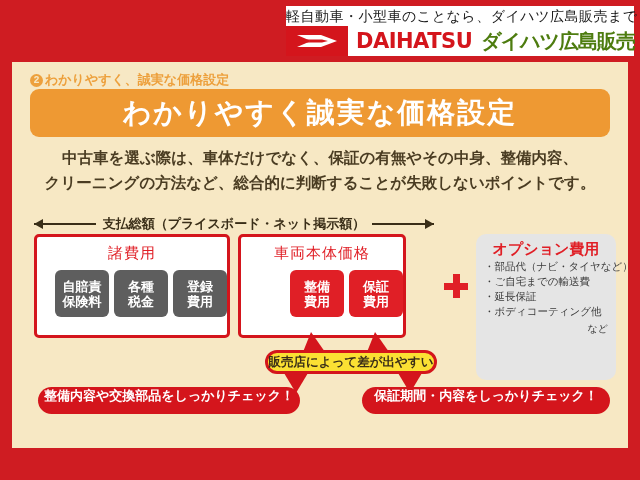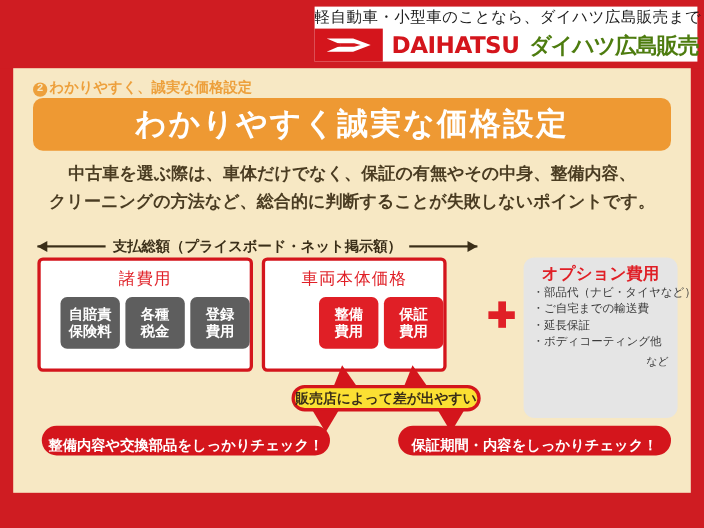--- a/index.html
+++ b/index.html
@@ -141,21 +141,21 @@
   }
   .conn{position:absolute;width:0;height:0;}
   .conn.up1{left:291px;top:270px;border-left:8px solid transparent;border-right:14px solid transparent;border-bottom:20px solid #d4151c;}
   .conn.up2{left:355px;top:270px;border-left:8px solid transparent;border-right:14px solid transparent;border-bottom:20px solid #d4151c;}
   .conn.dn1{left:272px;top:311px;border-left:12px solid transparent;border-right:12px solid transparent;border-top:20px solid #d4151c;}
   .conn.dn2{left:386px;top:311px;border-left:12px solid transparent;border-right:12px solid transparent;border-top:20px solid #d4151c;}
 
   
   .pill{
     position:absolute;top:325px;height:27px;background:#d4151c;border-radius:14px;
-    display:flex;align-items:flex-end;justify-content:center;
+    display:flex;align-items:flex-start;justify-content:center;
   }
   .pill span{
     font-size:13px;font-weight:bold;color:#ffffff;white-space:nowrap;
     letter-spacing:0px;font-family:"DejaVu Sans",sans-serif;
   }
   .pill.left{left:26px;width:262px;}
   .pill.right{left:350px;width:248px;}
 
   
   .footline{

